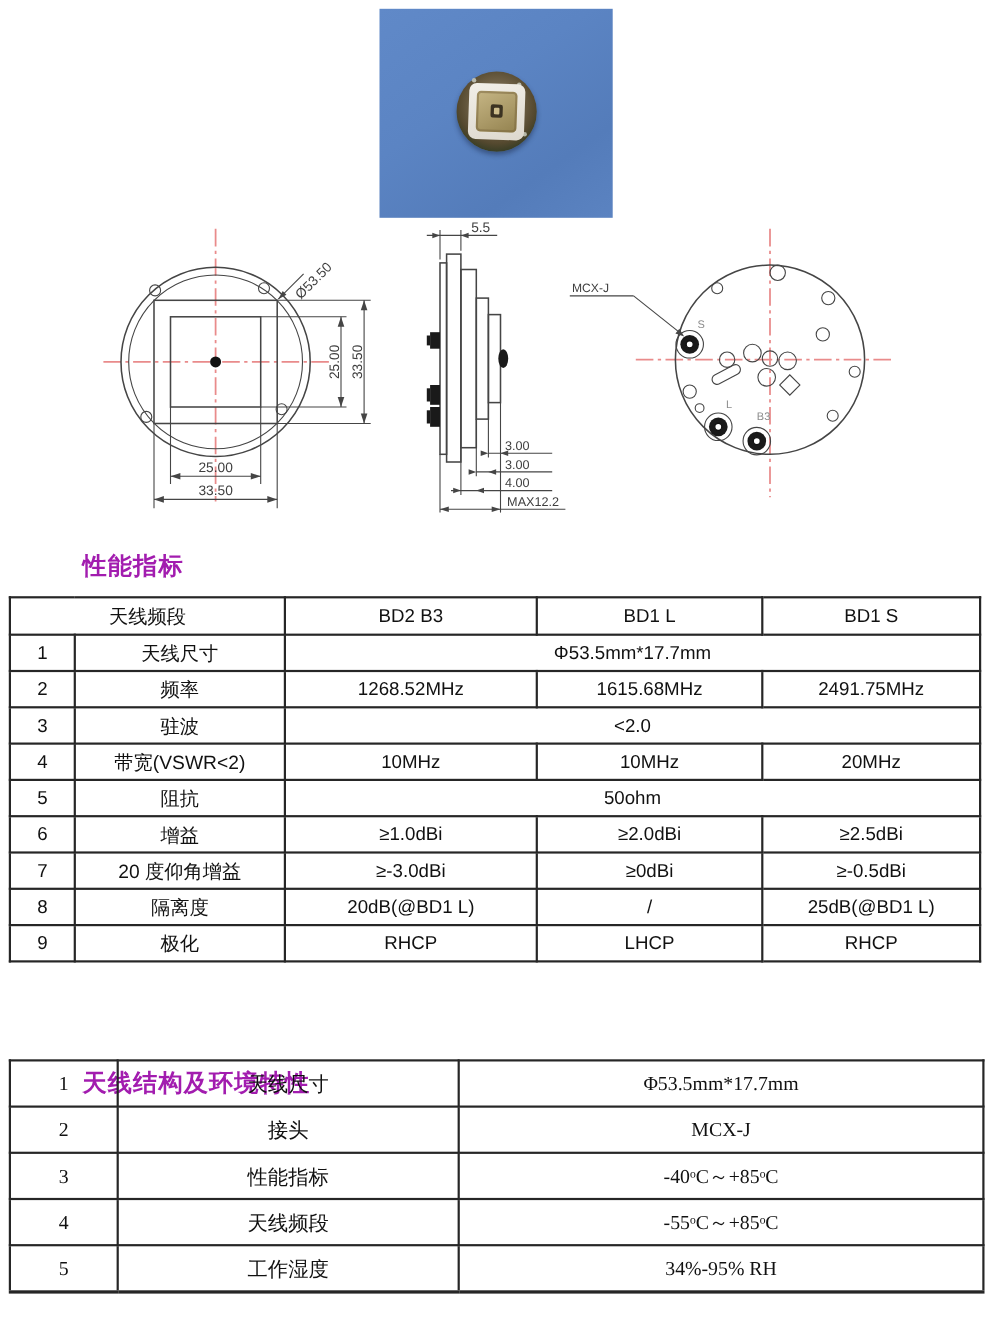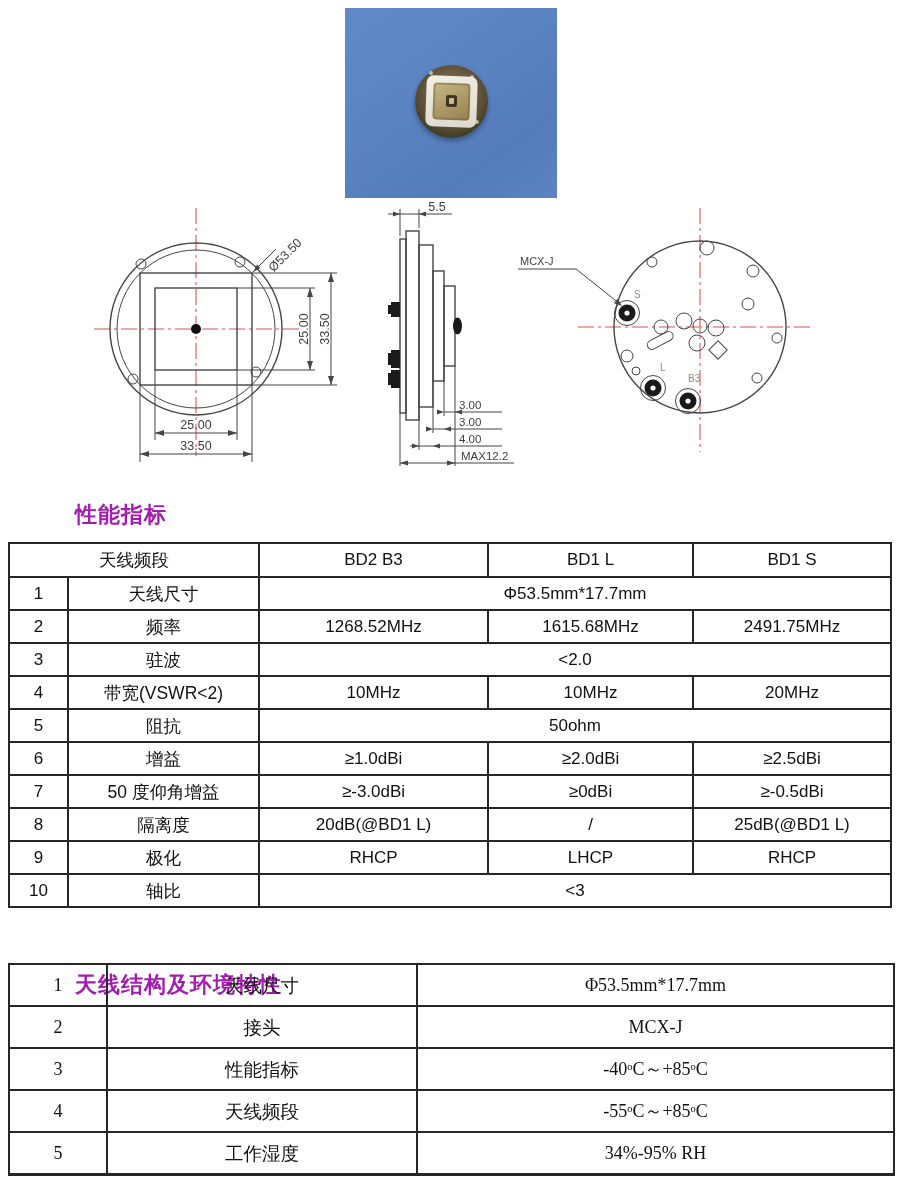--- a/index.html
+++ b/index.html
@@ -252,43 +252,38 @@
   </tr>
   <tr>
     <td>6</td>
     <td class="cjk">增益</td>
     <td>≥1.0dBi</td>
     <td>≥2.0dBi</td>
     <td>≥2.5dBi</td>
   </tr>
   <tr>
     <td>7</td>
-    <td class="cjk">50 度仰角增益</td>
+    <td class="cjk">20 度仰角增益</td>
     <td>≥-3.0dBi</td>
     <td>≥0dBi</td>
     <td>≥-0.5dBi</td>
   </tr>
   <tr>
     <td>8</td>
     <td class="cjk">隔离度</td>
     <td>20dB(@BD1 L)</td>
     <td>/</td>
     <td>25dB(@BD1 L)</td>
   </tr>
   <tr>
     <td>9</td>
     <td class="cjk">极化</td>
     <td>RHCP</td>
     <td>LHCP</td>
     <td>RHCP</td>
-  </tr>
-  <tr>
-    <td>10</td>
-    <td class="cjk">轴比</td>
-    <td colspan="3">&lt;3</td>
   </tr>
 </tbody>
   </table>
 
 <div class="h1" style="top:970px">天线结构及环境特性</div>
 
 <table id="env-table">
   <colgroup>
     <col style="width:98px">
       <col style="width:310px">

